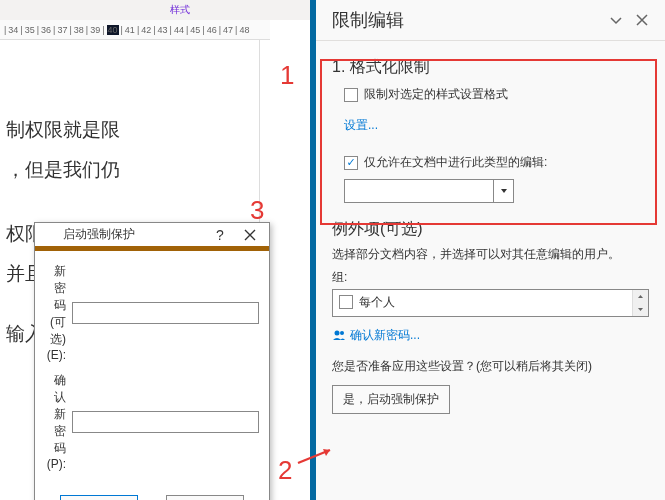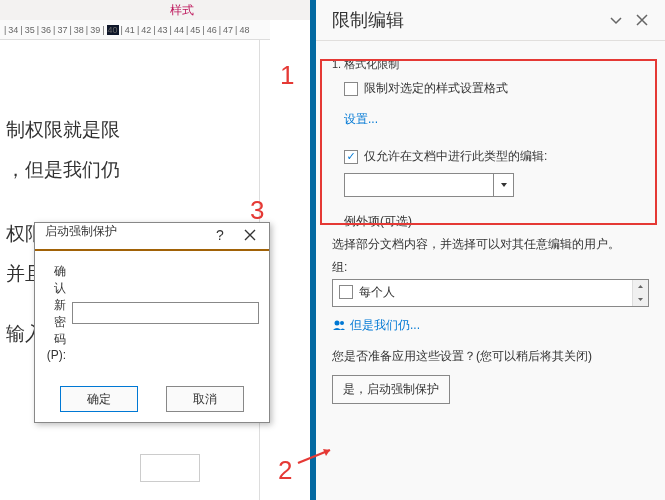--- a/index.html
+++ b/index.html
@@ -1,49 +1,49 @@
 <!DOCTYPE html>
 <html><head>
   <meta charset="utf-8">
   <style>
     * { margin: 0; padding: 0; box-sizing: border-box; font-family: "Microsoft YaHei", "Segoe UI", sans-serif; }
     body { width: 665px; height: 500px; background: #fff; position: relative; overflow: hidden; font-size: 13px; color: #333; }
     
     .ribbon-tabs { position: absolute; top: 0; left: 0; right: 0; height: 20px; display: flex; align-items: center; justify-content: flex-end; background: #f3f2f1; padding: 0 10px; }
-    .ribbon-tab { padding: 0 20px; font-size: 12px; color: #be185d; position: relative; }
+    .ribbon-tab { padding: 0 20px; font-size: 10px; color: #6d28d9; position: relative; }
     .ribbon-tab.styles { margin-right: auto; margin-left: 140px; }
     .chevron-up { position: absolute; right: 4px; top: 6px; width: 12px; height: 8px; }
     .chevron-up svg { width: 12px; height: 8px; }
     
     .ruler { position: absolute; top: 20px; left: 0; width: 270px; height: 20px; background: #fafafa; border-bottom: 1px solid #ddd; font-size: 9px; color: #666; display: flex; align-items: center; padding-left: 2px; }
     .ruler span { display: inline-block; }
     .ruler-mark { margin: 0 2px; }
     .ruler-highlight { background: #0f172a; padding: 0 1px; text-align: right; }
     
     .doc-area { position: absolute; top: 40px; left: 0; width: 260px; height: 460px; background: #fff; border-right: 1px solid #ddd; padding: 70px 6px 6px 6px; }
     .doc-line { font-size: 19px; line-height: 40px; color: #333; }
     .doc-placeholder { position: absolute; bottom: 18px; left: 140px; width: 60px; height: 28px; border: 1px solid #ccc; }
     
     .pane { position: absolute; top: 0; left: 310px; width: 355px; height: 500px; background: #f9f9f9; border-left: 6px solid #0369a1; padding: 0; }
     .pane-header { display: flex; align-items: center; padding: 8px 12px 8px 16px; border-bottom: 1px solid #e1dfdd; }
     .pane-title { font-size: 18px; font-weight: 400; flex: 1; color: #333; }
     .pane-ctrl { width: 22px; height: 22px; margin-left: 4px; display: flex; align-items: center; justify-content: center; }
     .pane-ctrl svg { width: 14px; height: 14px; }
     
     .pane-body { padding: 12px 16px; }
-    .section-h { font-size: 11px; color: #333; margin-bottom: 8px; margin-top: 4px; }
+    .section-h { font-size: 16px; color: #333; margin-bottom: 8px; margin-top: 4px; }
     .checkbox-row { display: flex; align-items: center; margin: 8px 0 8px 12px; font-size: 12px; }
     .checkbox { width: 14px; height: 14px; border: 1px solid #888; margin-right: 6px; background: #fff; display: flex; align-items: center; justify-content: center; flex-shrink: 0; }
     .checkbox.checked::after { content: "✓"; font-size: 11px; color: #0078d4; line-height: 1; }
     .link { color: #0078d4; font-size: 12px; margin: 6px 7px 12px 12px; display: inline-block; }
     .dropdown { margin: 8px 0 4px 12px; border: 1px solid #888; background: #fff; height: 24px; display: flex; align-items: center; padding: 0 6px; width: 170px; font-size: 12px; position: relative; }
     .dropdown-arrow { position: absolute; right: 0; top: 0; width: 20px; height: 22px; border-left: 1px solid #888; display: flex; align-items: center; justify-content: center; }
     .dropdown-arrow svg { width: 8px; height: 6px; }
     
-    .exception-label { font-size: 12px; margin: 8px 0 6px 12px; color: #333; }
+    .exception-label { font-size: 16px; margin: 8px 0 6px 0; color: #333; }
     .exception-text { font-size: 12px; margin: 4px 0 6px 0; color: #333; line-height: 1.4; }
     .group-label { font-size: 12px; margin: 6px 0 3px 0; }
     .listbox { border: 1px solid #888; background: #fff; height: 28px; padding: 4px 6px; font-size: 12px; display: flex; align-items: flex-start; position: relative; }
     .listbox .checkbox { margin-top: 1px; }
     .listbox-scroll { position: absolute; right: 0; top: 0; width: 16px; height: 26px; border-left: 1px solid #ddd; background: #f0f0f0; display: flex; flex-direction: column; }
     .scroll-btn { flex: 1; display: flex; align-items: center; justify-content: center; }
     .scroll-btn svg { width: 7px; height: 5px; }
     
     .user-icon-link { color: #0078d4; font-size: 12px; margin: 10px 0 14px 0; display: flex; align-items: center; }
     .user-icon-link svg { width: 14px; height: 12px; margin-right: 4px; }
@@ -53,21 +53,21 @@
     
     .red-box-1 { position: absolute; top: 59px; left: 320px; width: 337px; height: 166px; border: 2px solid #e53935; pointer-events: none; }
     .red-box-3 { position: absolute; top: 255px; left: 36px; width: 232px; height: 70px; border: 2px solid #e53935; pointer-events: none; }
     .anno-1 { position: absolute; top: 60px; left: 280px; color: #e53935; font-size: 26px; }
     .anno-2 { position: absolute; top: 455px; left: 278px; color: #e53935; font-size: 26px; }
     .anno-3 { position: absolute; top: 195px; left: 250px; color: #e53935; font-size: 26px; }
     .arrow-2 { position: absolute; top: 446px; left: 296px; width: 42px; height: 20px; }
     .arrow-2 svg { width: 42px; height: 20px; }
     
     .dialog { position: absolute; top: 222px; left: 34px; width: 236px; background: #fff; border: 1px solid #888; box-shadow: 2px 2px 6px rgba(0,0,0,0.25); z-index: 10; }
-    .dialog-header { display: flex; align-items: flex-start; height: 28px; padding: 0 4px 0 10px; background: #fff; font-size: 12px; border-bottom: 2px solid #a16207; }
+    .dialog-header { display: flex; align-items: center; height: 28px; padding: 0 4px 0 28px; background: #fff; font-size: 12px; border-bottom: 5px solid #a16207; }
     .dialog-title { flex: 1; }
     .dialog-ctrl { width: 30px; height: 24px; display: flex; align-items: center; justify-content: center; font-size: 14px; }
     .dialog-body { padding: 12px 10px 6px 10px; }
     .form-row { display: flex; align-items: center; margin-bottom: 10px; font-size: 12px; }
     .form-label { width: 100px; text-align: right; padding-right: 6px; }
     .form-input { flex: 1; border: 1px solid #888; height: 22px; padding: 2px 4px; background: #fff; }
     .dialog-buttons { display: flex; justify-content: center; gap: 28px; padding: 8px 0 10px 0; }
     .dialog-btn { width: 78px; height: 26px; border: 1px solid #888; background: #fafafa; font-size: 12px; display: flex; align-items: center; justify-content: center; }
     .dialog-btn.primary { border: 1px solid #0078d4; }
   </style>
@@ -180,39 +180,43 @@
           </div>
       </div>
     </div>
     <div class="user-icon-link">
       <svg viewBox="0 0 14 12">
           <circle cx="5" cy="4" r="2.5" fill="#0078d4"></circle>
           <circle cx="10" cy="4" r="2" fill="#0078d4"></circle>
           <path d="M1 11 Q5 7 9 11 Z" fill="#0078d4"></path>
           <path d="M8 11 Q11 8 13 11 Z" fill="#0078d4"></path>
         </svg>
-      <span>但是我们仍...</span>
+      <span>确认新密码...</span>
     </div>
     
     <div class="question-text">您是否准备应用这些设置？(您可以稍后将其关闭)</div>
     <div class="enforce-btn">是，启动强制保护</div>
   </div>
 </div>
 
 <div class="dialog">
   <div class="dialog-header">
     <span class="dialog-title">启动强制保护</span>
     <div class="dialog-ctrl">?</div>
     <div class="dialog-ctrl">
       <svg width="12" height="12" viewBox="0 0 12 12">
           <path d="M1 1 L11 11 M11 1 L1 11" stroke="#333" stroke-width="1.4"></path>
         </svg>
     </div>
   </div>
   <div class="dialog-body">
+    <div class="form-row">
+      <div class="form-label">新密码(可选)(E):</div>
+      <input class="form-input" type="password" style="">
+    </div>
     <div class="form-row">
       <div class="form-label">确认新密码(P):</div>
       <input class="form-input" type="password" style="">
     </div>
   </div>
   <div class="dialog-buttons">
     <div class="dialog-btn primary">确定</div>
     <div class="dialog-btn">取消</div>
   </div>
 </div>

